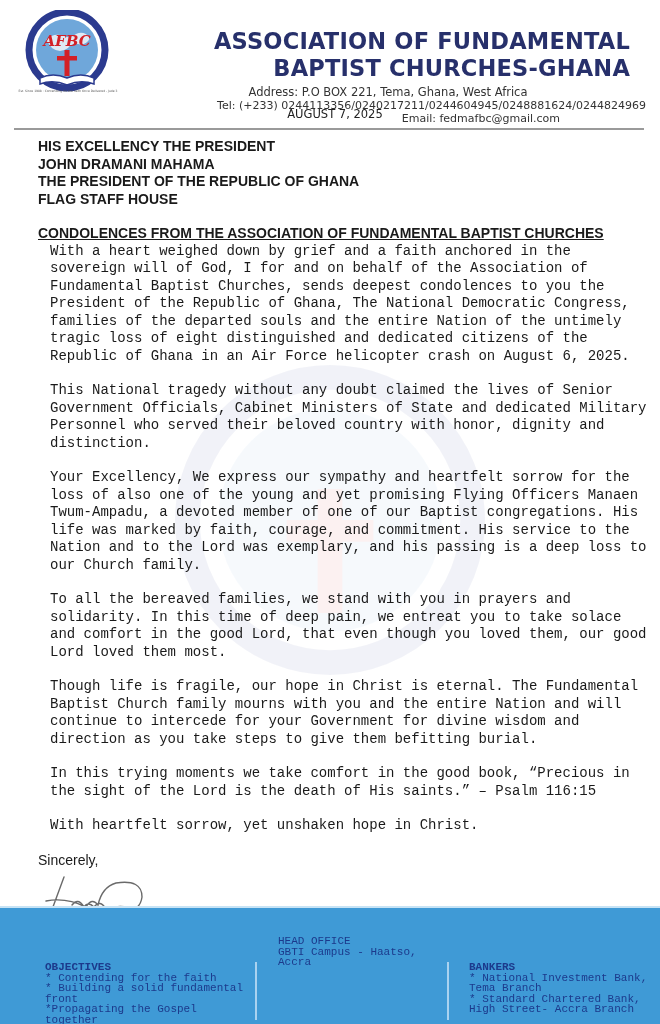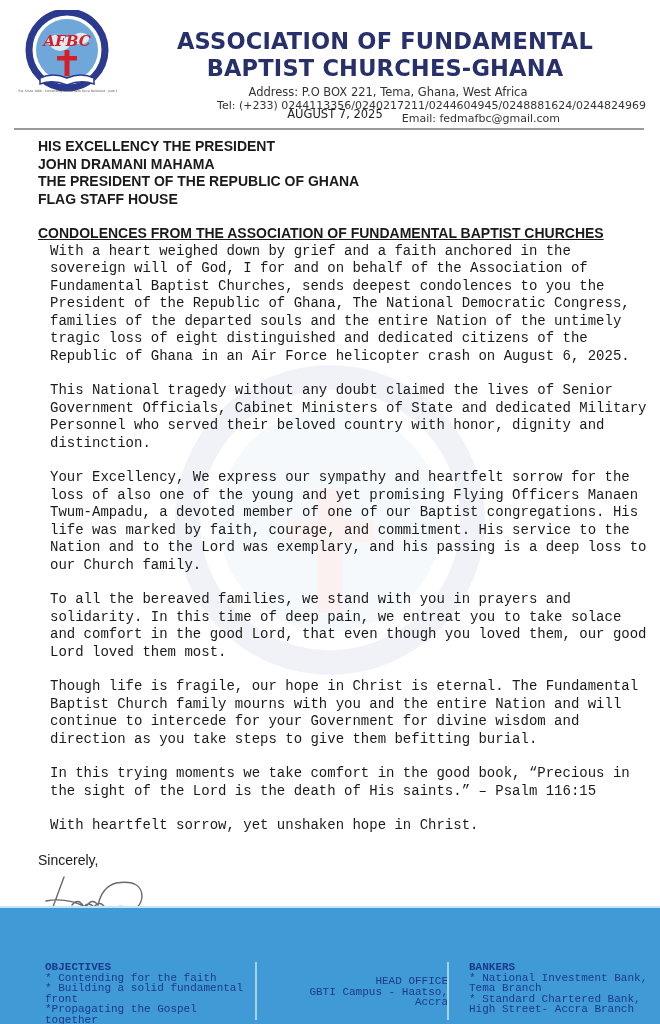--- a/index.html
+++ b/index.html
@@ -1,20 +1,20 @@
 <!DOCTYPE html>
 <html><head>
 <meta charset="utf-8">
 <style>
   html, body { margin:0; padding:0; }
   body { width:660px; height:1024px; background:#ffffff; position:relative; overflow:hidden; font-family:"DejaVu Sans", sans-serif; color:#1a1a1a; }
   .letterhead { position:absolute; left:0; top:0; width:660px; height:128px; }
   .logo { position:absolute; left:24px; top:10px; width:86px; height:86px; }
   .logo-caption { position:absolute; left:18px; top:89px; width:100px; font-size:3px; color:#555; text-align:center; letter-spacing:0; }
-  .org-name { position:absolute; left:140px; top:28px; width:490px; text-align:center; font-family:"DejaVu Sans", sans-serif; font-weight:bold; color:#27306b; font-size:22.5px; line-height:27px; letter-spacing:0.2px; }
+  .org-name { position:absolute; left:140px; top:28px; width:490px; text-align:right; font-family:"DejaVu Sans", sans-serif; font-weight:bold; color:#27306b; font-size:22.5px; line-height:27px; letter-spacing:0.2px; }
   .address { position:absolute; left:118px; top:86px; width:540px; text-align:center; font-size:11.5px; color:#333; line-height:13px; }
   .tel { position:absolute; left:91px; top:99px; width:555px; text-align:right; font-size:11px; color:#333; line-height:13px; white-space:nowrap; }
   .email { position:absolute; left:180px; top:112px; width:380px; text-align:right; font-size:11px; color:#333; line-height:13px; }
   .date { position:absolute; left:215px; top:108px; width:240px; text-align:center; font-size:11.5px; color:#222; line-height:13px; }
   .rule { position:absolute; left:14px; top:128px; width:630px; height:2px; background:#9a9a9a; }
 
   .watermark { position:absolute; left:175px; top:365px; width:310px; height:310px; opacity:0.06; }
 
   .body-text { position:absolute; left:38px; top:138px; width:612px; font-family:"Liberation Sans", sans-serif; font-size:14px; line-height:17.5px; color:#1a1a1a; }
   .recipient div { font-weight:bold; }
@@ -23,21 +23,21 @@
   .sig-area { position:relative; height:52px; }
   .signature { position:absolute; left:4px; top:2px; width:120px; height:48px; }
   .signer { font-weight:bold; }
   .cc { font-weight:bold; margin-top:17px; }
 
   .footer { position:absolute; left:0; top:908px; width:660px; height:116px; background:#3f9ad6; }
   .footer-top-line { position:absolute; left:0; top:906px; width:660px; height:2px; background:#c7e3f5; }
   .footer-col { position:absolute; color:#1c3a8c; font-family:Liberation Mono, monospace; font-size:11px; line-height:10.6px; }
   .footer-col .head { font-weight:bold; }
   .col-obj { left:45px; top:962px; width:200px; }
-  .col-office { left:278px; top:976px; width:170px;text-align:right; }
+  .col-office { left:278px; top:936px; width:170px; }
   .col-bank { left:469px; top:962px; width:180px; }
   .vsep { position:absolute; top:962px; width:2px; height:58px; background:#a9d2f0; }
   .vsep1 { left:255px; } .vsep2 { left:447px; }
 </style>
 </head>
 <body>
 
 <div class="letterhead">
   <svg class="logo" viewBox="0 0 86 86">
     <circle cx="43" cy="40" r="38" fill="#ffffff" stroke="#2b3a8f" stroke-width="7"></circle>

